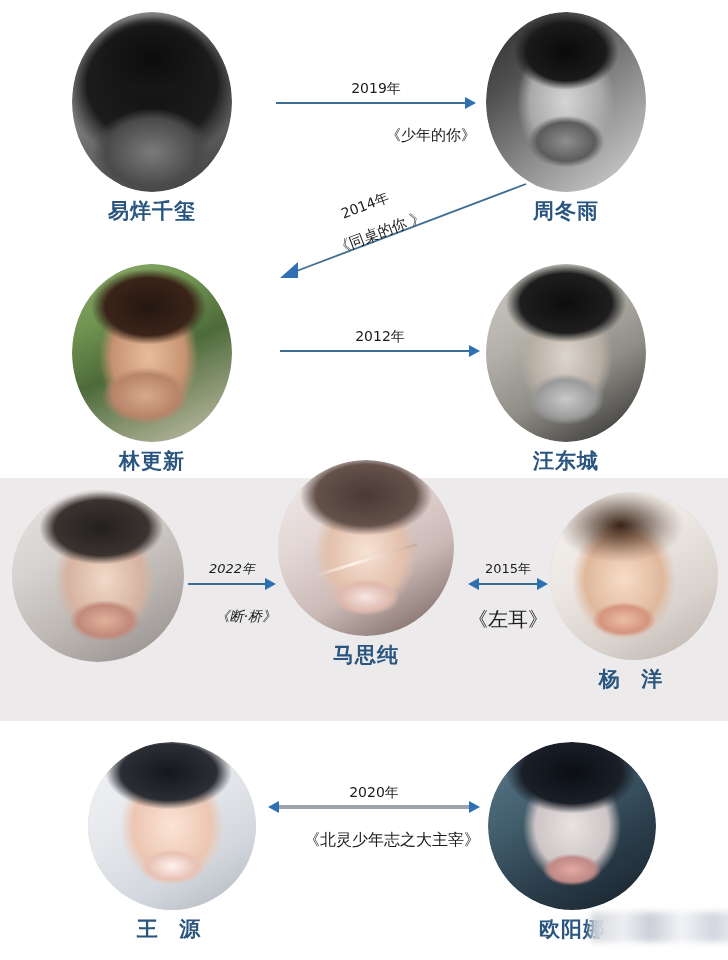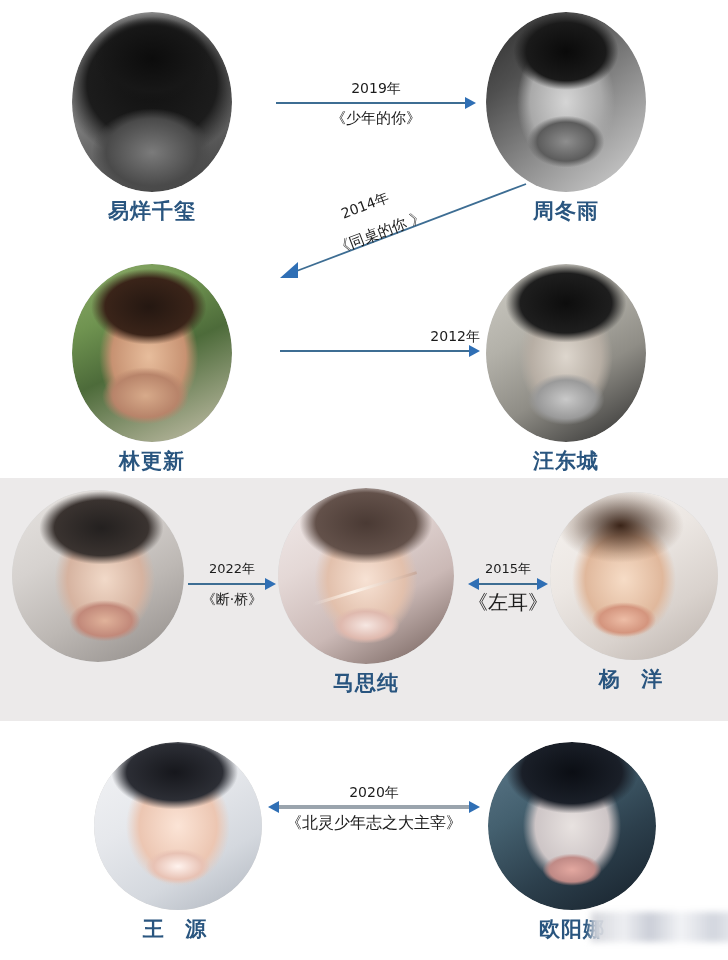--- a/index.html
+++ b/index.html
@@ -82,21 +82,21 @@
     text-align: center;
   }
   .conn .lbl-top,
   .conn .lbl-bot {
     white-space: nowrap;
     color: #1c1c1c;
     font-family: "DejaVu Sans", "Liberation Sans", sans-serif;
     line-height: 1.15;
   }
   .conn .lbl-top { margin-bottom: 2px; }
-  .conn .lbl-bot { margin-top: 2px; }
+  .conn .lbl-bot { margin-top: 19px; text-align: right; }
 
   .arrow-row {
     position: relative;
     height: 10px;
     display: flex;
     align-items: center;
     justify-content: center;
   }
   .arrow-line {
     height: 2px;
@@ -188,38 +188,38 @@
   <div class="diag-wrap" style="left:264px; top:180px; width:268px; height:110px;">
     <svg width="268" height="110" viewBox="0 0 268 110" aria-hidden="true">
       <line x1="262" y1="4" x2="30" y2="92" stroke="#3d6d93" stroke-width="1.8"></line>
       <polygon points="16,98 34,82 34,98" fill="#2f6fb5"></polygon>
     </svg>
     <div class="diag-label" style="left:78px; top:26px; font-size:14px; transform:rotate(-20.8deg);">2014年</div>
     <div class="diag-label" style="left:72px; top:60px; font-size:15px; transform:rotate(-20.8deg);">《同桌的你 》</div>
   </div>
 
   <div class="conn" style="left:280px; top:328px; width:200px;">
-    <div class="lbl-top" style="font-size:14px;text-align:right;">2012年</div>
+    <div class="lbl-top" style="font-size:14px;">2012年</div>
     <div class="arrow-row">
       <div class="arrow-line"></div>
       <div class="arrow-head right"></div>
     </div>
   </div>
 
   <div class="person" style="left:8px; top:490px; width:180px;">
     <div class="avatar" style="width:172px;height:172px;">
       <div class="photo" style="background:
              radial-gradient(ellipse 26% 15% at 54% 76%, #e0b29a 0%, #c2897a 60%, rgba(0,0,0,0) 80%),
              radial-gradient(ellipse 44% 26% at 52% 22%, #23201f 0%, #3a3330 62%, rgba(0,0,0,0) 82%),
              radial-gradient(ellipse 34% 40% at 54% 52%, #f1d9c8 0%, #d6b3a0 64%, rgba(0,0,0,0) 86%),
              linear-gradient(150deg,#e7e4e1 0%,#d6d2cf 34%,#bdb8b4 62%,#8f8a87 100%);"></div>
     </div>
   </div>
 
-  <div class="person" style="left:274px; top:488px; width:184px;">
+  <div class="person" style="left:274px; top:460px; width:184px;">
     <div class="avatar" style="width:176px;height:176px;">
       <div class="photo" style="background:
              radial-gradient(ellipse 24% 13% at 50% 78%, #f6e7e2 0%, #dfb9ae 60%, rgba(0,0,0,0) 80%),
              radial-gradient(ellipse 46% 28% at 50% 20%, #4a3a34 0%, #63514a 62%, rgba(0,0,0,0) 82%),
              radial-gradient(ellipse 34% 40% at 50% 52%, #f7e2d4 0%, #e2c0ac 64%, rgba(0,0,0,0) 86%),
              linear-gradient(150deg,#f2ecec 0%,#e4d8d6 34%,#cbb9b6 64%,#6d5a55 100%);"></div>
       <div style="position:absolute;left:18%;top:56%;width:62%;height:3px;
                   background:linear-gradient(90deg,rgba(255,255,255,0) 0%,rgba(255,248,240,.85) 40%,rgba(190,150,130,.5) 100%);
                   transform:rotate(-17deg);"></div>
     </div>
@@ -230,40 +230,40 @@
     <div class="avatar" style="width:168px;height:168px;">
       <div class="photo" style="background:
              radial-gradient(ellipse 24% 13% at 44% 76%, #edbda6 0%, #d4957e 60%, rgba(0,0,0,0) 80%),
              radial-gradient(ellipse 46% 27% at 42% 20%, #3a2418 0%, #55372339 62%, rgba(0,0,0,0) 82%),
              radial-gradient(ellipse 36% 42% at 44% 52%, #f6dcc6 0%, #e0b89c 64%, rgba(0,0,0,0) 86%),
              linear-gradient(150deg,#f6f3f0 0%,#ece7e3 40%,#d9d2cd 70%,#b9b0aa 100%);"></div>
     </div>
     <div class="person-name spaced">杨 洋</div>
   </div>
 
-  <div class="conn" style="left:188px; top:562px; width:88px;">
+  <div class="conn" style="left:188px; top:562px; width:88px;font-style:italic;">
     <div class="lbl-top" style="font-size:13px;">2022年</div>
     <div class="arrow-row">
       <div class="arrow-line"></div>
       <div class="arrow-head right"></div>
     </div>
     <div class="lbl-bot" style="font-size:14px;">《断·桥》</div>
   </div>
 
   <div class="conn" style="left:468px; top:562px; width:80px;">
     <div class="lbl-top" style="font-size:13px;">2015年</div>
     <div class="arrow-row">
       <div class="arrow-head left"></div>
       <div class="arrow-line"></div>
       <div class="arrow-head right"></div>
     </div>
     <div class="lbl-bot" style="font-size:20px;">《左耳》</div>
   </div>
 
-  <div class="person" style="left:90px; top:742px; width:176px;">
+  <div class="person" style="left:84px; top:742px; width:176px;">
     <div class="avatar" style="width:168px;height:168px;">
       <div class="photo" style="background:
              radial-gradient(ellipse 24% 13% at 50% 74%, #fff3ee 0%, #e8c2b4 60%, rgba(0,0,0,0) 80%),
              radial-gradient(ellipse 46% 27% at 48% 18%, #16171c 0%, #2c2e35 62%, rgba(0,0,0,0) 82%),
              radial-gradient(ellipse 36% 42% at 50% 50%, #fbe4d6 0%, #ecc6b2 64%, rgba(0,0,0,0) 86%),
              linear-gradient(150deg,#f3f4f6 0%,#e6e8ec 40%,#d4d8de 70%,#aeb4bd 100%);"></div>
     </div>
     <div class="person-name spaced">王 源</div>
   </div>
 

